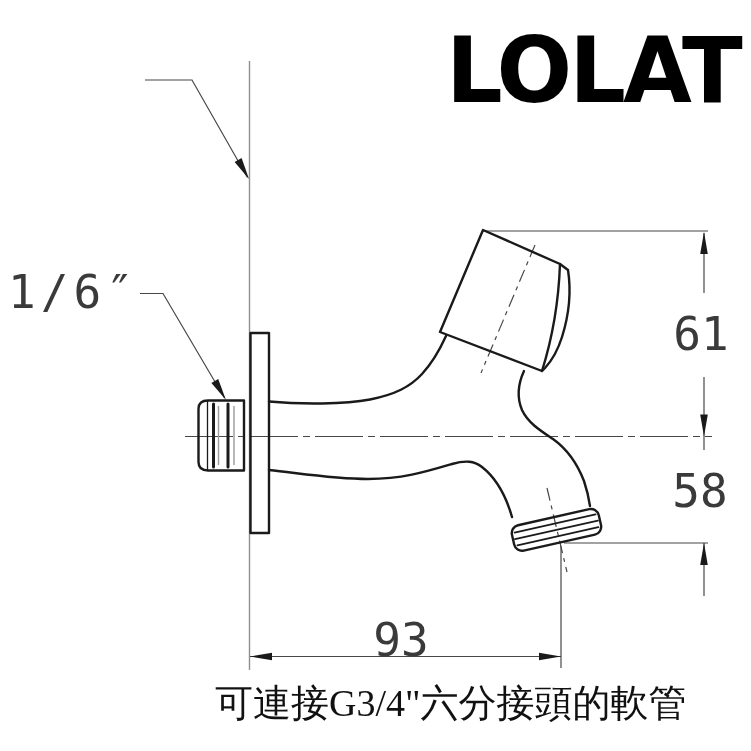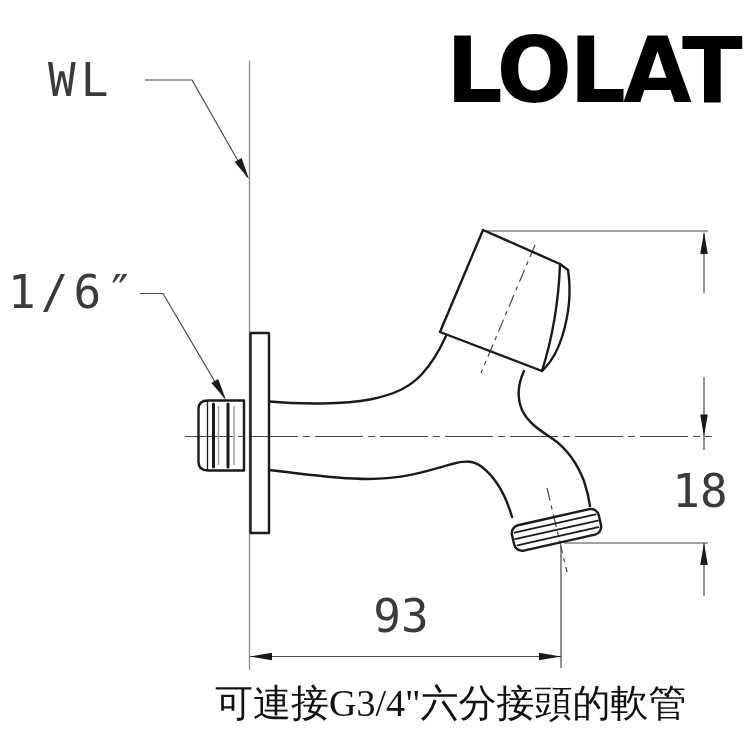--- a/index.html
+++ b/index.html
@@ -22,21 +22,21 @@
   }
   #product-note{
     left:215px;top:681px;
     font-family:"Liberation Serif","DejaVu Serif",serif;
     font-size:38px;line-height:1.2;color:#111111;letter-spacing:0px;
   }
   #wl-label{left:48px;top:57px;}
   #inlet-size-label{left:8px;top:269px;}
   #dim-61{left:701px;top:334px;}
   #dim-32{left:700px;top:491px;}
-  #dim-93{left:401px;top:616px;}
+  #dim-93{left:401px;top:640px;}
 </style>
 </head>
 <body>
 
 <div id="canvas">
 
   <svg id="diagram-svg" width="751" height="751" viewBox="0 0 751 751">
 
     <line x1="249.5" y1="61" x2="249.5" y2="670" stroke-width="1.4" stroke="#8f8f8f"></line>
 
@@ -102,21 +102,21 @@
     </g>
 
     <g stroke-width="1.4" stroke="#9a9a9a">
       <path d="M218.5,406 V465"></path>
       <path d="M234,406 V465"></path>
     </g>
   </svg>
 
   <div id="brand-logo" class="abs">LOLAT</div>
 
-  <div id="wl-label" class="abs cad-text label-text">WL</div>
   <div id="inlet-size-label" class="abs cad-text label-text">1/6″</div>
 
-  <div id="dim-32" class="abs cad-text dim-text">18</div>
+  <div id="dim-61" class="abs cad-text dim-text">61</div>
+  <div id="dim-32" class="abs cad-text dim-text">58</div>
   <div id="dim-93" class="abs cad-text dim-text">93</div>
 
   <div id="product-note" class="abs">可連接G3/4"六分接頭的軟管</div>
 
 </div>
 
 </body></html>

